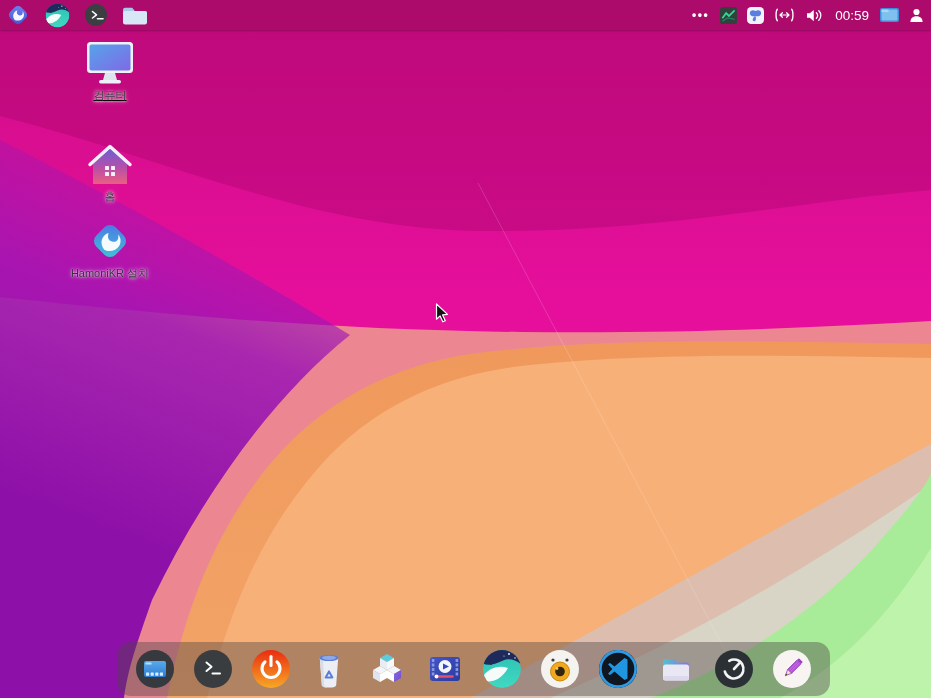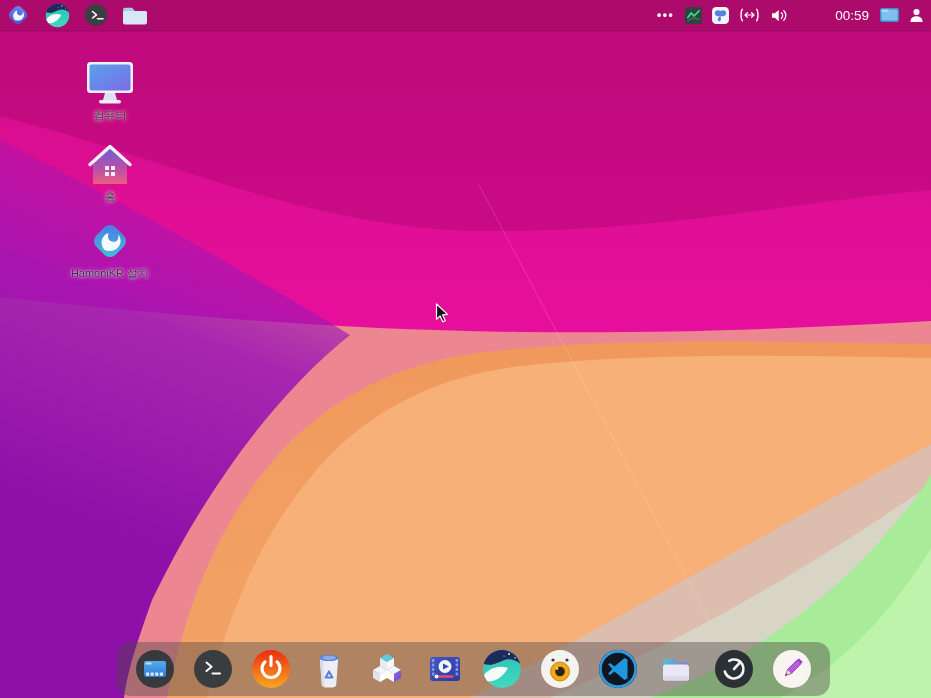--- a/index.html
+++ b/index.html
@@ -16,32 +16,32 @@
     position:absolute;left:0;top:0;width:931px;height:30px;z-index:30;
     background:rgba(171,12,108,0.95);
     display:flex;align-items:center;
     box-shadow:0 1px 2px rgba(0,0,0,0.25);
   }
   .panel-left{display:flex;align-items:center;gap:9px;padding-left:3px;}
   .panel-btn{width:30px;height:28px;display:flex;align-items:center;justify-content:center;cursor:default;}
   .panel-right{margin-left:auto;display:flex;align-items:center;gap:8px;padding-right:6px;}
   .tray-overflow{color:#fff;font-size:12px;letter-spacing:1.5px;font-weight:bold;line-height:28px;padding:0 2px;}
   .tray-item{display:flex;align-items:center;justify-content:center;height:28px;padding:0 1px;}
-  .clock{color:#fff;font-size:13.5px;padding:0 2px;margin-left:35px;}
+  .clock{color:#fff;font-size:13.5px;padding:0 2px;}
   
   .desktop-icon{
     position:absolute;left:58px;width:104px;z-index:10;
     display:flex;flex-direction:column;align-items:center;cursor:default;
   }
   .desktop-icon .di-label{
     margin-top:3px;font-size:11px;color:#33333a;text-align:center;line-height:12px;
     text-shadow:0 0 2px rgba(255,255,255,0.9),0 0 5px rgba(255,255,255,0.65);
     white-space:nowrap;
   }
-  .di-computer{top:60px;}
+  .di-computer{top:40px;text-decoration:underline;}
   .di-home{top:143px;}
   .di-install{top:218px;}
   
   .dock{
     position:absolute;left:117px;top:642px;width:713px;height:54px;z-index:30;
     background:rgba(78,68,72,0.42);border-radius:14px;
     display:flex;align-items:center;justify-content:space-evenly;
   }
   .dock-item{width:40px;height:40px;display:flex;align-items:center;justify-content:center;cursor:default;}
   

